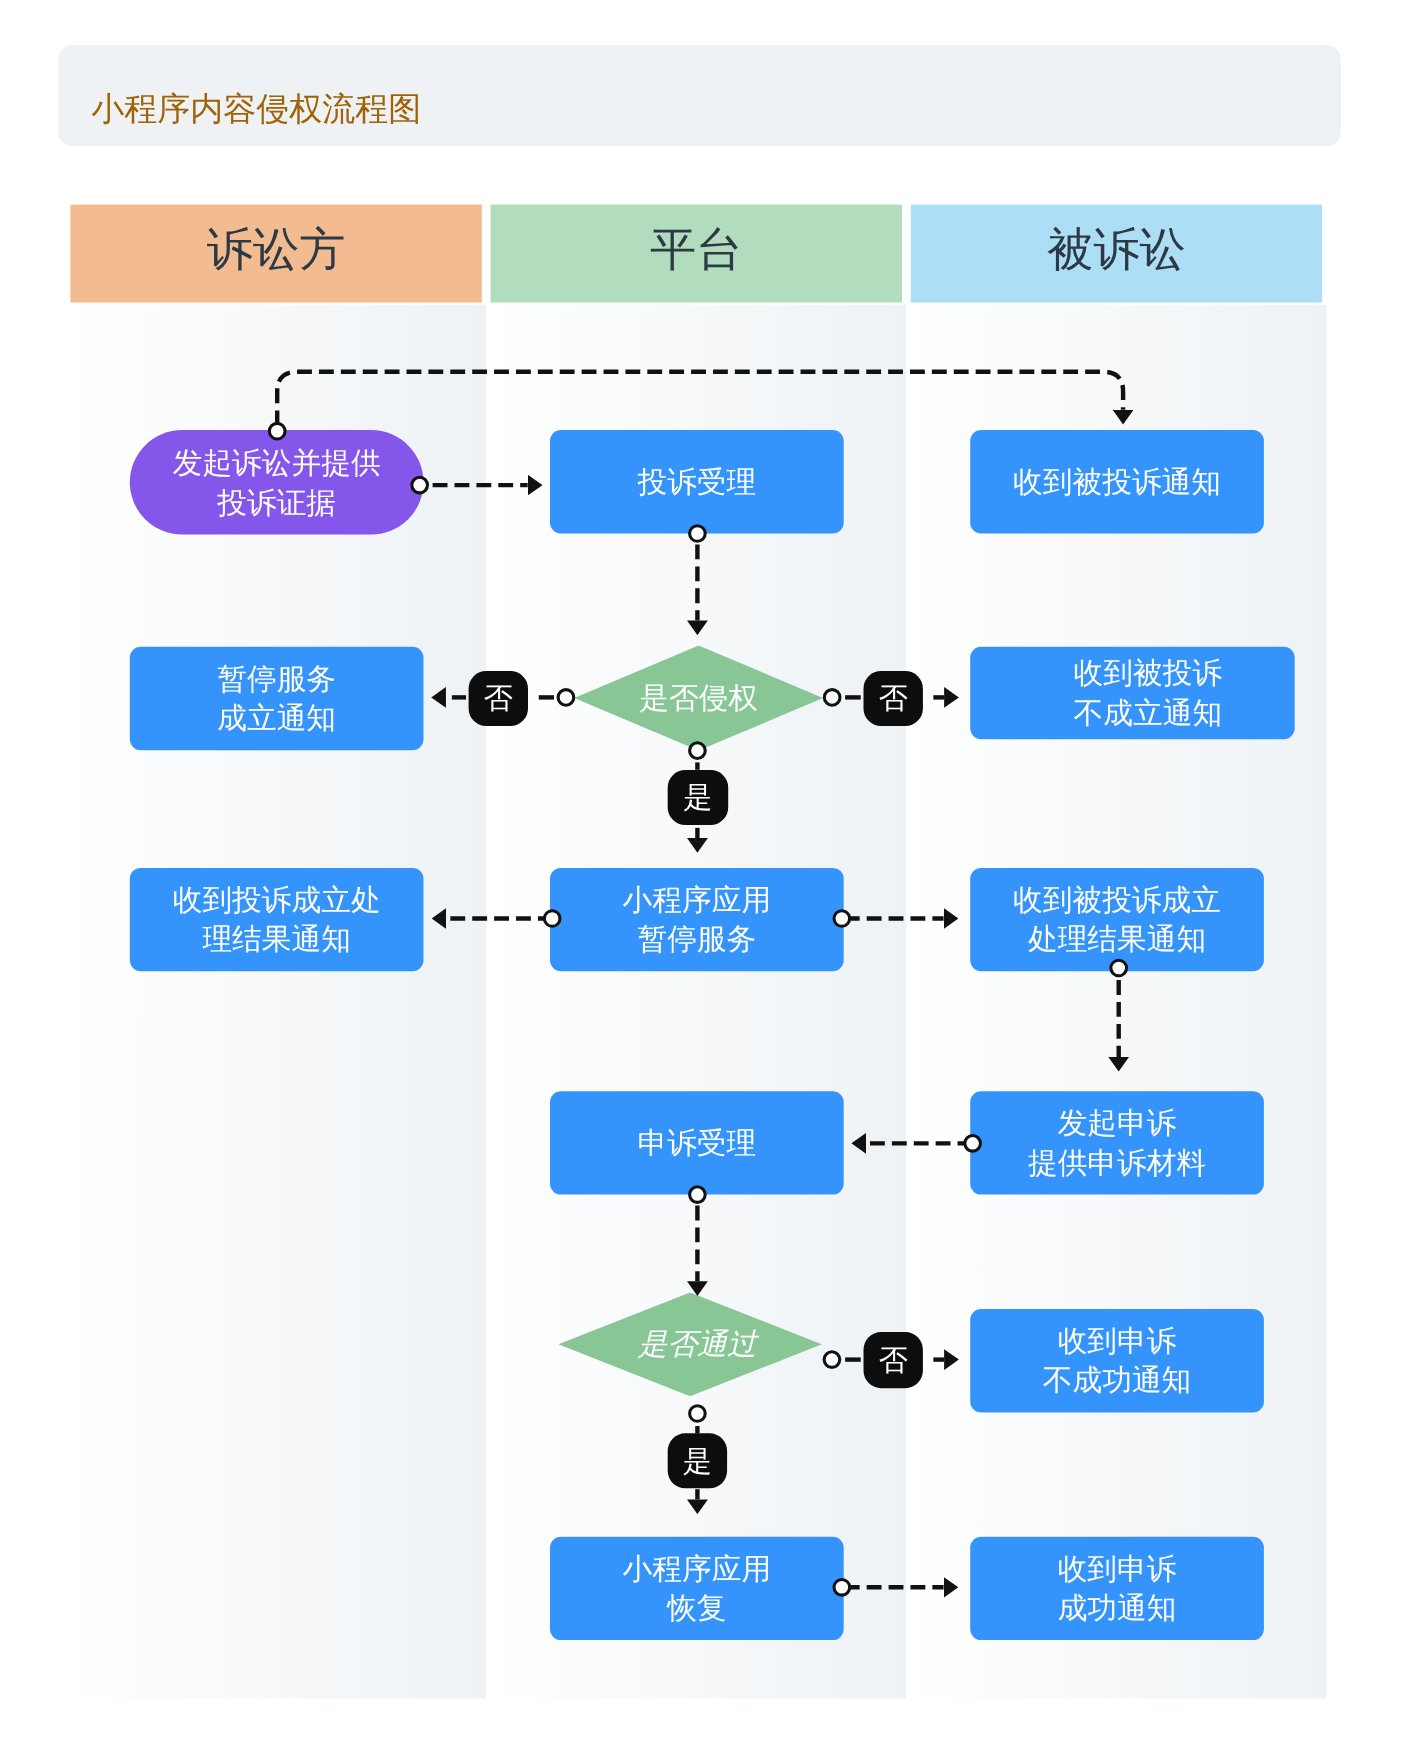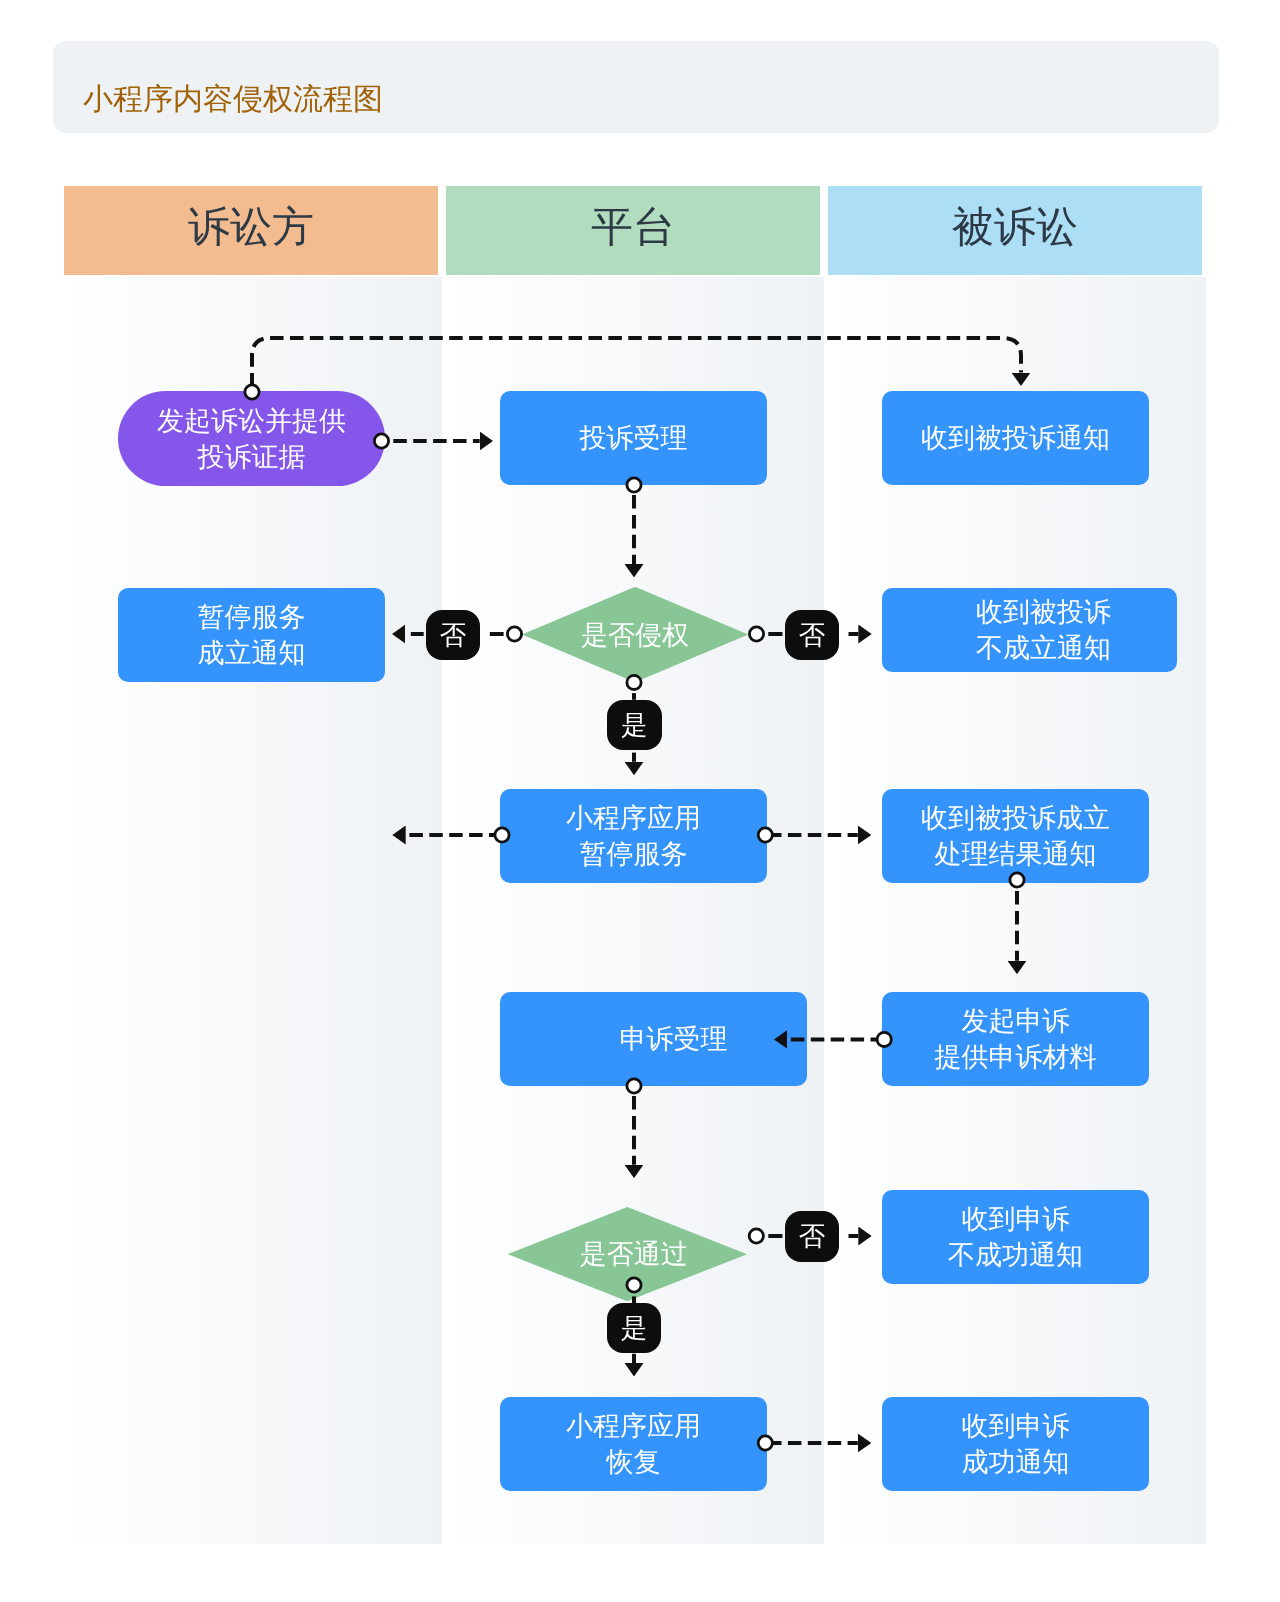--- a/index.html
+++ b/index.html
@@ -150,38 +150,42 @@
   </div>
   <div class="node diamond" style="left:522px;top:586.8px;width:226.2px;height:95.5px;">
     <div class="dshape"></div>
     <span class="ntext">是否侵权</span>
   </div>
   <div class="node rect" style="left:882px;top:588px;width:267px;height:84px;padding-left:28px;">
     <span class="ntext">收到被投诉</span>
     <span class="ntext">不成立通知</span>
   </div>
 
+  <div class="node rect" style="left:118px;top:789px;width:267px;height:94px;">
+    <span class="ntext">收到投诉成立处</span>
+    <span class="ntext">理结果通知</span>
+  </div>
   <div class="node rect" style="left:500px;top:789px;width:267px;height:94px;">
     <span class="ntext">小程序应用</span>
     <span class="ntext">暂停服务</span>
   </div>
   <div class="node rect" style="left:882px;top:789px;width:267px;height:94px;">
     <span class="ntext">收到被投诉成立</span>
     <span class="ntext">处理结果通知</span>
   </div>
 
-  <div class="node rect" style="left:500px;top:992px;width:267px;height:94px;padding-left:40px;">
+  <div class="node rect" style="left:500px;top:992px;width:267px;height:94px;">
     <span class="ntext">申诉受理</span>
   </div>
   <div class="node rect" style="left:882px;top:992px;width:267px;height:94px;">
     <span class="ntext">发起申诉</span>
     <span class="ntext">提供申诉材料</span>
   </div>
 
-  <div class="node diamond" style="left:507.6px;top:1207px;width:239.5px;height:94.3px;">
+  <div class="node diamond" style="left:507.6px;top:1175px;width:239.5px;height:94.3px;font-style:italic;">
     <div class="dshape"></div>
     <span class="ntext" style="margin-left:13px;">是否通过</span>
   </div>
   <div class="node rect" style="left:882px;top:1190px;width:267px;height:94px;">
     <span class="ntext">收到申诉</span>
     <span class="ntext">不成功通知</span>
   </div>
 
   <div class="node rect" style="left:500px;top:1397px;width:267px;height:94px;">
     <span class="ntext">小程序应用</span>

